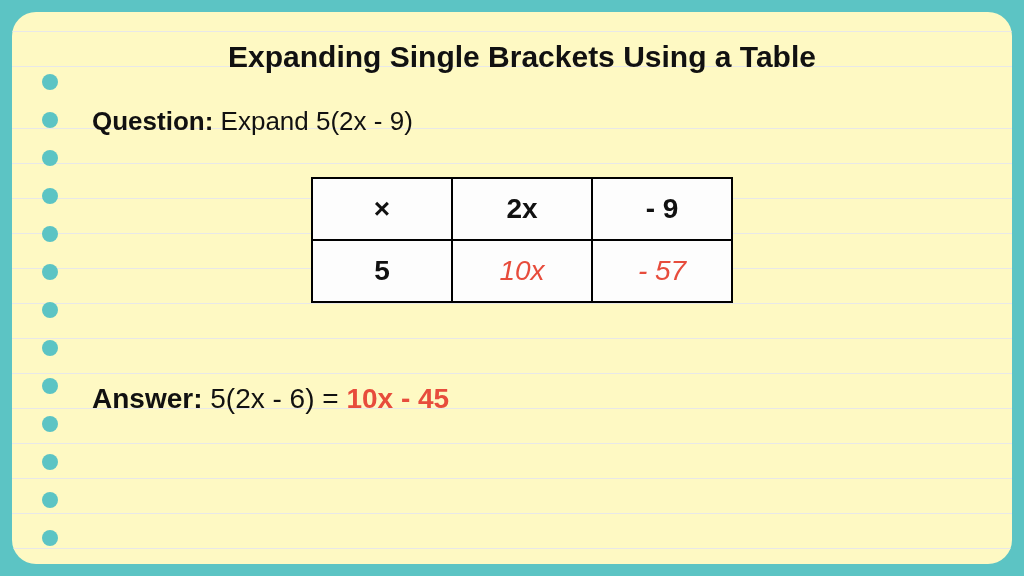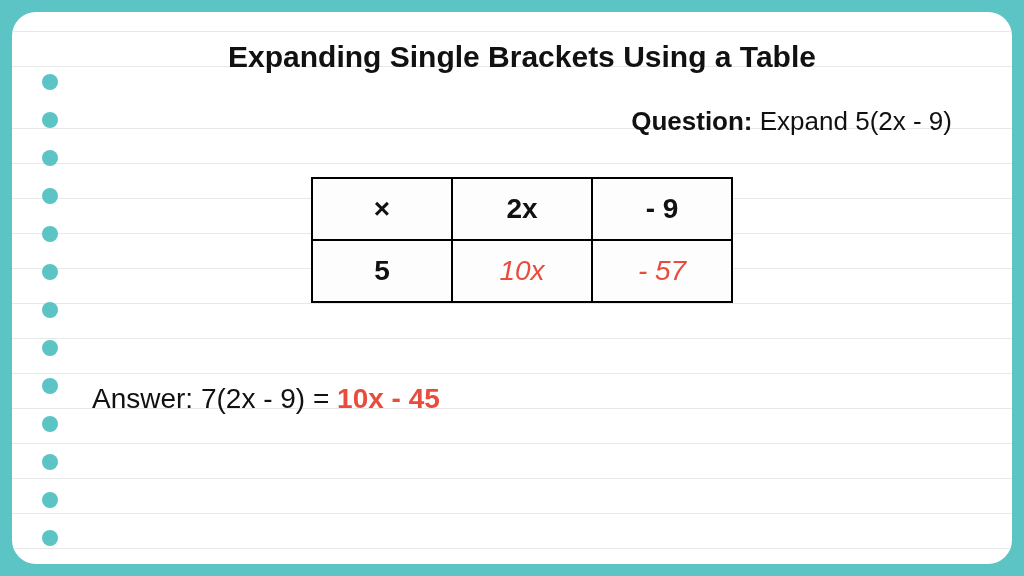--- a/index.html
+++ b/index.html
@@ -10,21 +10,21 @@
     body {
       width: 1024px;
       height: 576px;
       background: #5cc4c4;
       font-family: Arial, Helvetica, sans-serif;
       padding: 12px;
     }
     .card {
       width: 100%;
       height: 100%;
-      background: #ffffff;
+      background: #fef9c3;
       border-radius: 24px;
       position: relative;
       overflow: hidden;
       padding: 28px 60px 28px 80px;
     }
     .ruled-lines {
       position: absolute;
       top: 0;
       left: 0;
       right: 0;
@@ -61,21 +61,20 @@
       text-align: center;
       font-size: 30px;
       font-weight: 700;
       color: #111;
       margin-bottom: 32px;
     }
     .question-line {
       font-size: 26px;
       color: #111;
       margin-bottom: 40px;
-      text-align: right;
     }
     .question-label {
       font-weight: 700;
     }
     .table-wrap {
       display: flex;
       justify-content: center;
       margin-bottom: 80px;
     }
     table.mul {
@@ -97,21 +96,21 @@
     .ans {
       color: #e74c3c;
       font-weight: 400;
       font-style: italic;
     }
     .answer-line {
       font-size: 28px;
       color: #111;
     }
     .answer-label {
-      font-weight: 400;
+      font-weight: 700;
     }
     .answer-result {
       color: #e74c3c;
       font-weight: bold;
     }
   </style>
 </head>
 <body>
 
 <div class="card">
@@ -152,17 +151,17 @@
           <td class="hdr">5</td>
           <td class="ans">10x</td>
           <td class="ans">- 57</td>
         </tr>
       </tbody>
         </table>
     </div>
 
     <div class="answer-line">
       <span class="answer-label">Answer:</span>
-      <span>7(2x - 9) =</span>
+      <span>5(2x - 6) =</span>
       <span class="answer-result">10x - 45</span>
     </div>
   </div>
 </div>
 
 </body></html>

